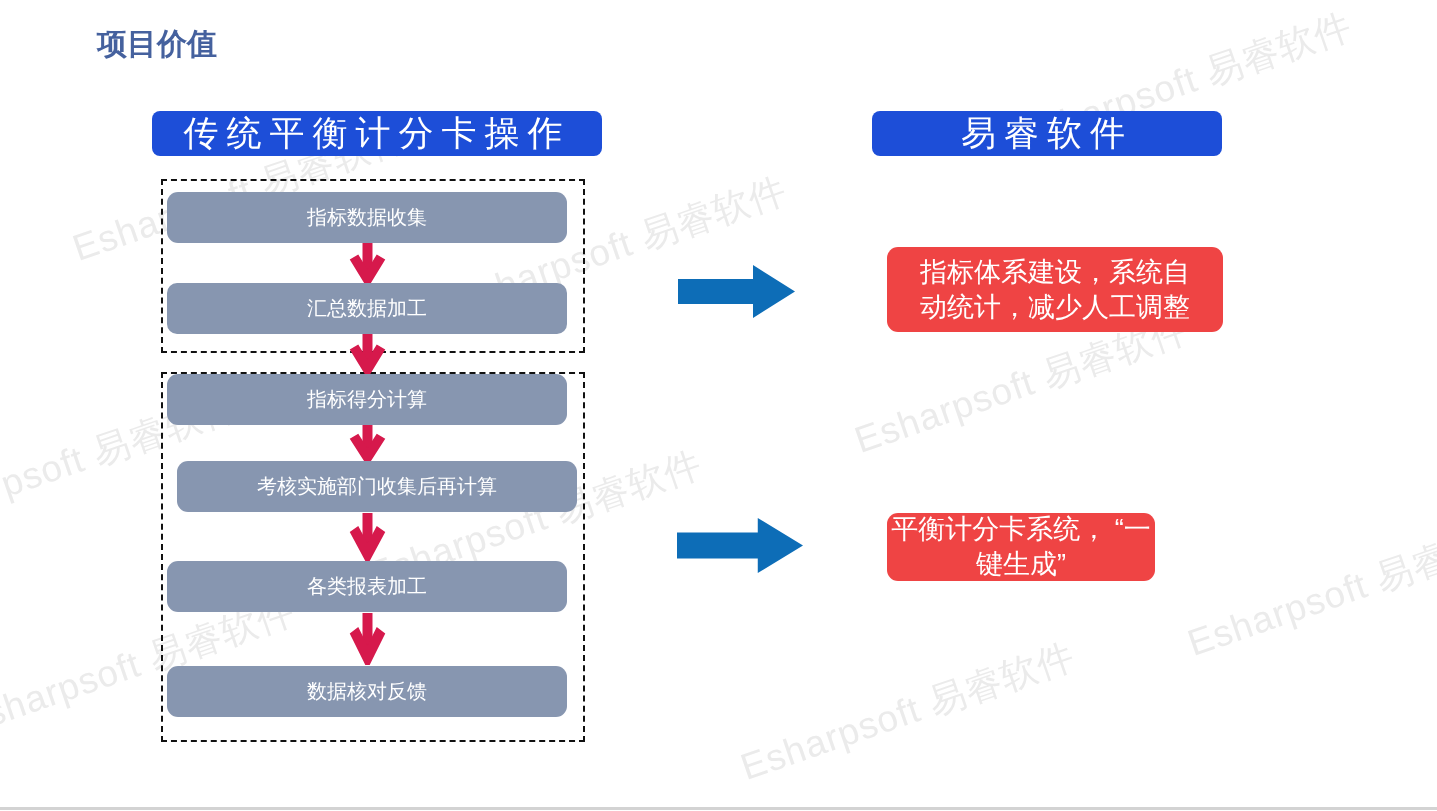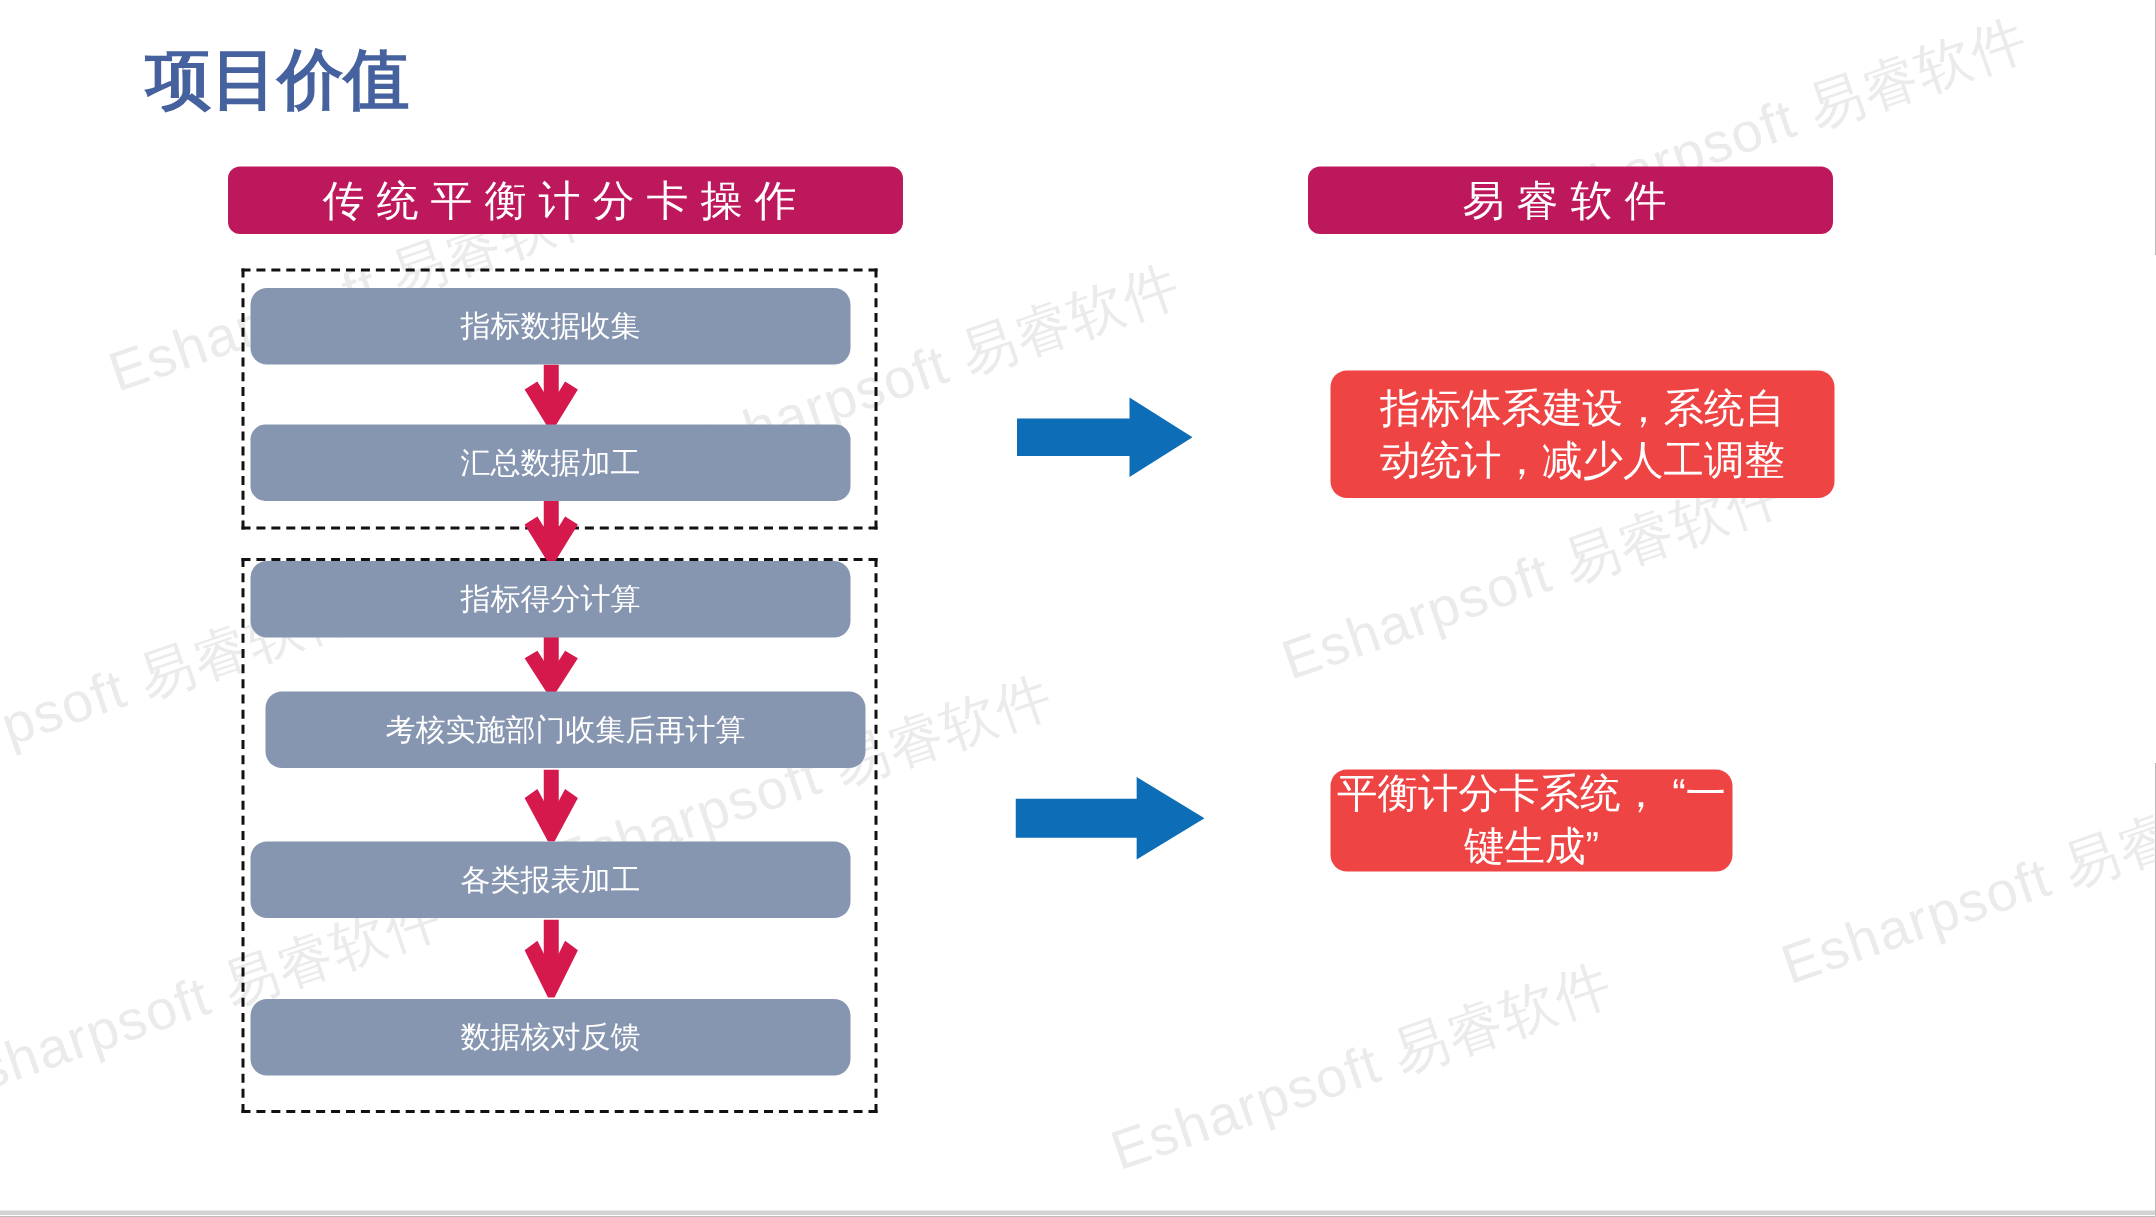--- a/index.html
+++ b/index.html
@@ -17,30 +17,30 @@
     color:#ebebeb;
     white-space:nowrap;
     transform:translate(-50%,-50%) rotate(-19deg);
     z-index:1;
     letter-spacing:1px;
     user-select:none;
   }
   
   #page-title{
     position:absolute;left:97px;top:24px;
-    font-size:44px;font-weight:bold;color:#45619E;
+    font-size:30px;font-weight:bold;color:#45619E;
     z-index:5;
   }
   
   .hdr{
     position:absolute;top:111px;height:45px;
-    background:#be185d;border-radius:8px;
+    background:#1d4ed8;border-radius:8px;
     color:#ffffff;
     font-family:"Liberation Serif", serif;
-    font-size:28px;letter-spacing:8px;
+    font-size:35px;letter-spacing:8px;
     display:flex;align-items:center;justify-content:center;
     z-index:4;
   }
   #hdr-left{left:152px;width:450px;}
   #hdr-right{left:872px;width:350px;}
   
   .dashed{
     position:absolute;left:161px;width:420px;
     border:2px dashed #111111;
     z-index:2;

